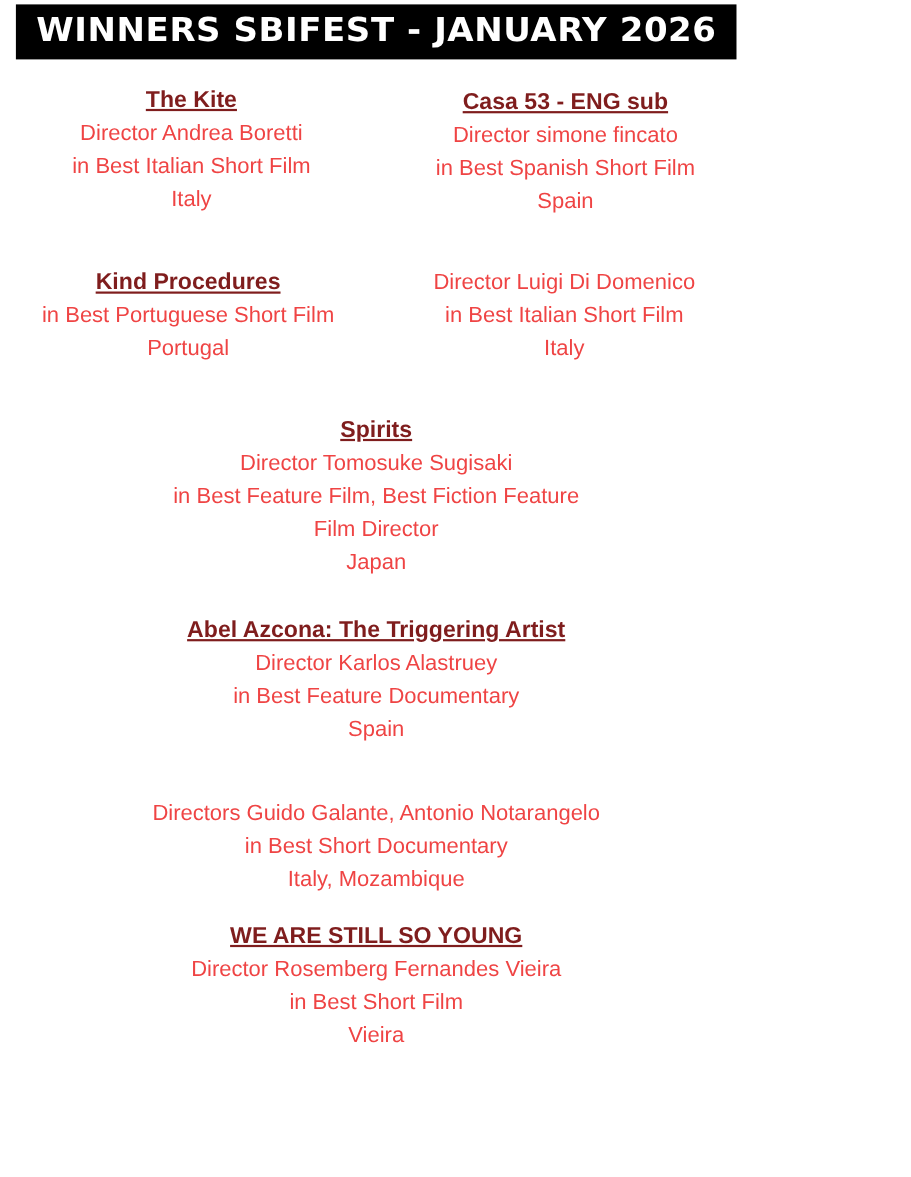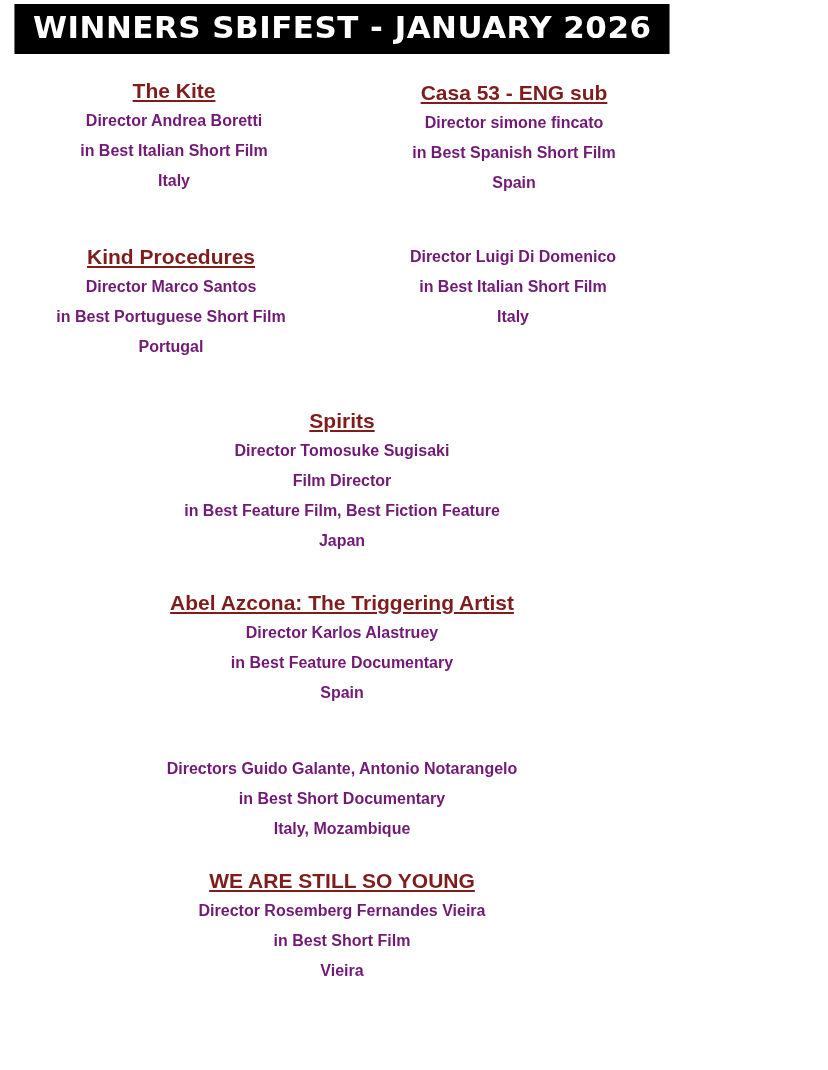--- a/index.html
+++ b/index.html
@@ -55,24 +55,24 @@
     text-align: center;
   }
   .entry .title {
     font-weight: bold;
     text-decoration: underline;
     font-size: 21px;
     line-height: 30px;
     color: #7f1d1d;
   }
   .entry .line {
-    font-size: 16px;
+    font-size: 20px;
     line-height: 30px;
-    color: #701a75;
-    font-weight: 700;
+    color: #ef4444;
+    font-weight: 400;
   }
 
   .row-pair-1 { margin-top: 22px; }
   .row-pair-1 .col-left { padding-left: 4px; }
   .row-pair-1 .col-right { padding-top: 2px; }
 
   .row-pair-2 { margin-top: 44px; }
 
   
   .center-entry {
@@ -109,40 +109,39 @@
         <div class="line">in Best Spanish Short Film</div>
         <div class="line">Spain</div>
       </div>
     </div>
   </div>
 
   <div class="two-col row-pair-2">
     <div class="col col-left">
       <div class="entry">
         <div class="title">Kind Procedures</div>
-        <div class="line">Director Marco Santos</div>
         <div class="line">in Best Portuguese Short Film</div>
         <div class="line">Portugal</div>
       </div>
     </div>
     <div class="col col-right">
       <div class="entry">
         <div class="line">Director Luigi Di Domenico</div>
         <div class="line">in Best Italian Short Film</div>
         <div class="line">Italy</div>
       </div>
     </div>
   </div>
 
   <div class="center-entry gap-a">
     <div class="entry">
       <div class="title">Spirits</div>
       <div class="line">Director Tomosuke Sugisaki</div>
+      <div class="line">in Best Feature Film, Best Fiction Feature</div>
       <div class="line">Film Director</div>
-      <div class="line">in Best Feature Film, Best Fiction Feature</div>
       <div class="line">Japan</div>
     </div>
   </div>
 
   <div class="center-entry gap-b">
     <div class="entry">
       <div class="title">Abel Azcona: The Triggering Artist</div>
       <div class="line">Director Karlos Alastruey</div>
       <div class="line">in Best Feature Documentary</div>
       <div class="line">Spain</div>

